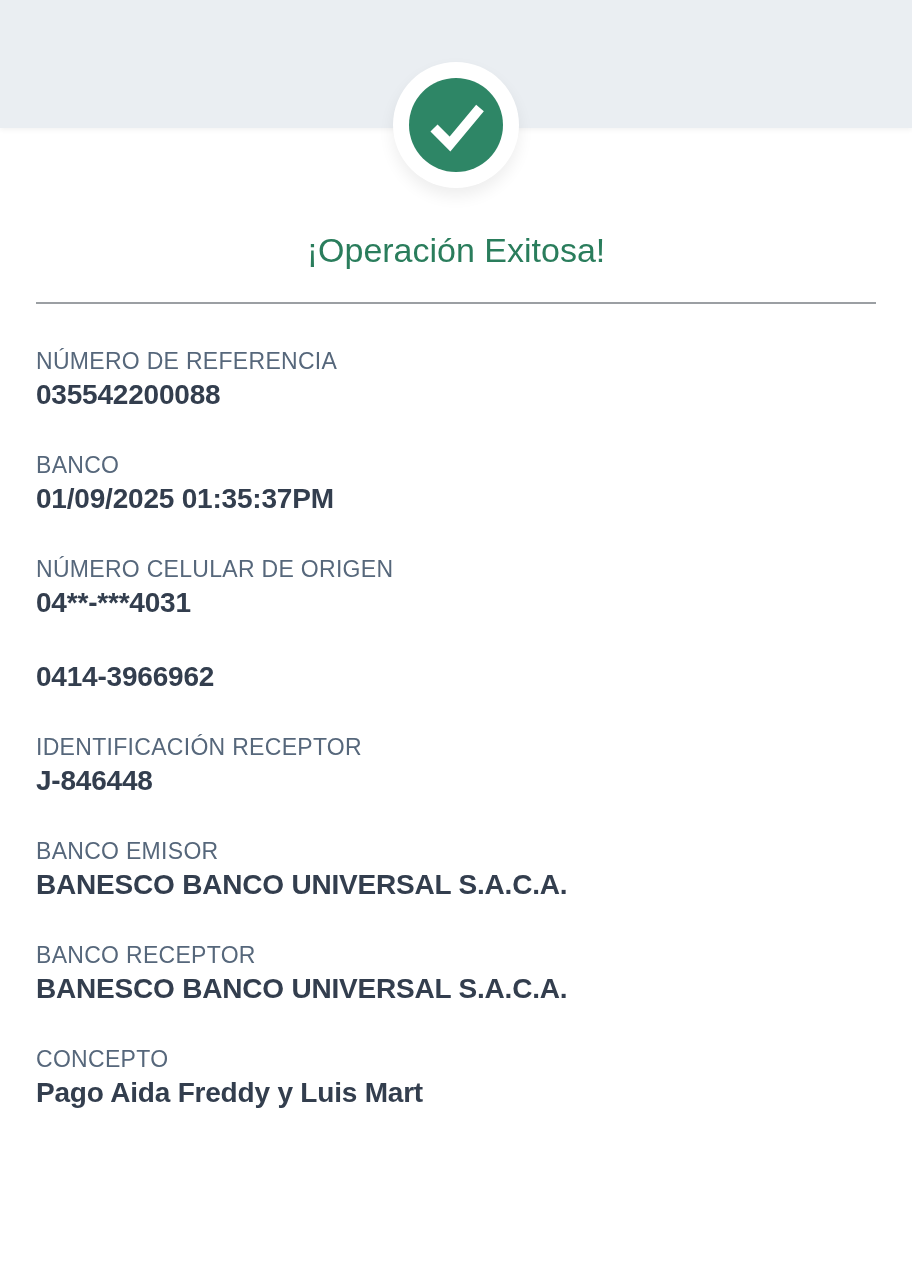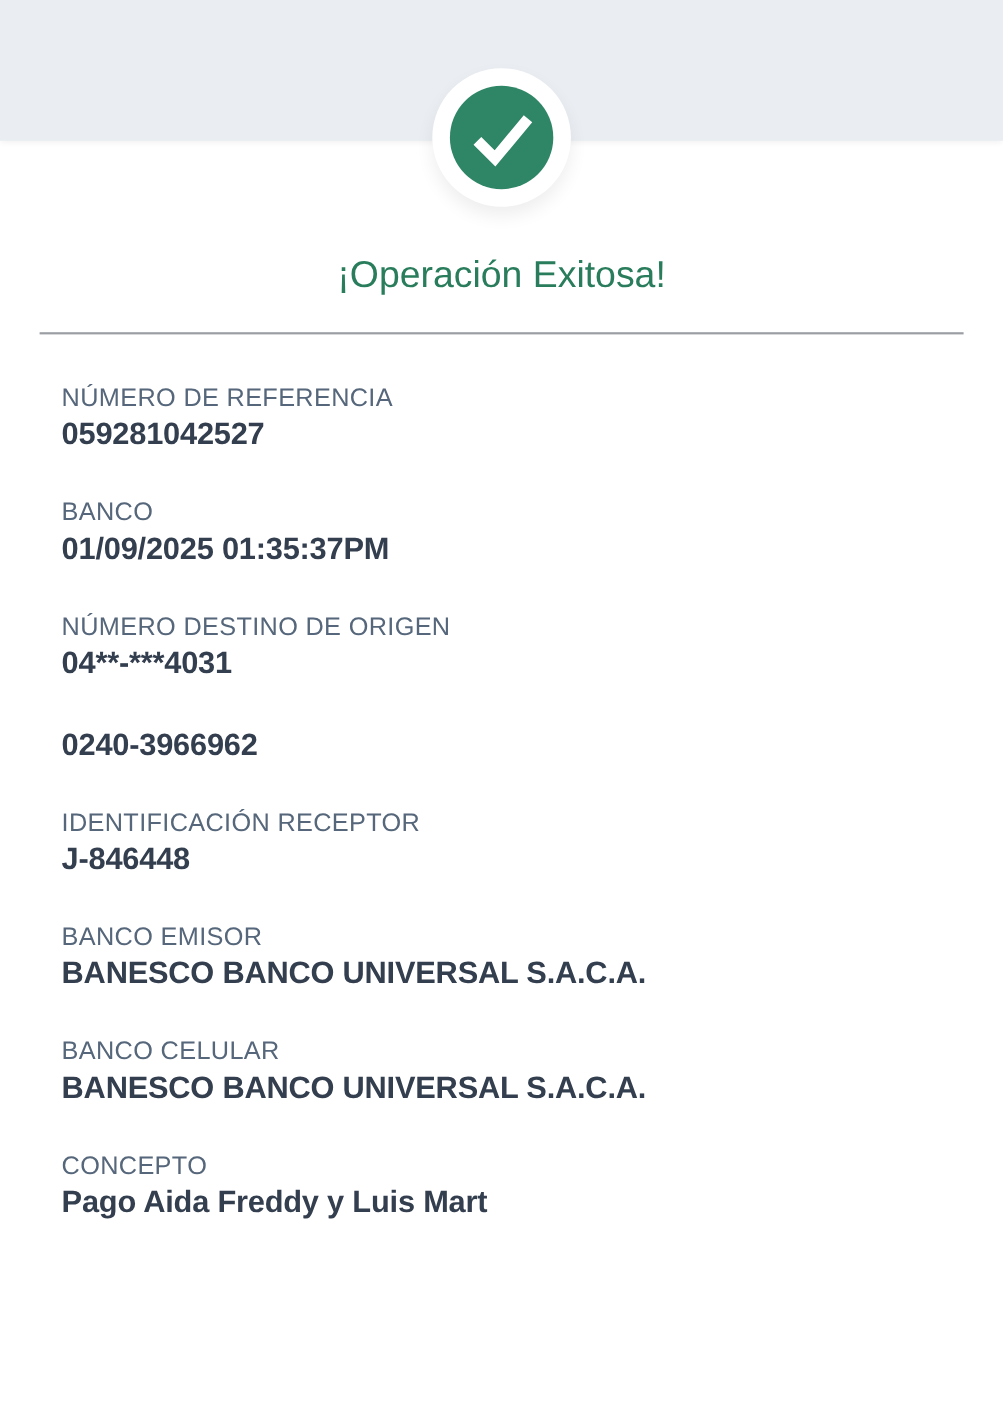--- a/index.html
+++ b/index.html
@@ -53,21 +53,21 @@
     line-height: 1.2;
     font-weight: 400;
   }
 
   .divider {
     border: none;
     border-top: 2px solid var(--divider-gray, #9b9fa3);
     margin: 31px 36px 43px 36px;
   }
 
-  .fields { padding: 0 56px; }
+  .fields { padding: 0 36px; }
 
   .field { margin-bottom: 38px; }
 
   .field-label {
     font-size: 23px;
     line-height: 29px;
     letter-spacing: 0.3px;
     color: var(--label-gray, #56677b);
     font-weight: 400;
   }
@@ -96,49 +96,49 @@
     </div>
   </div>
 
   <h1 class="title">¡Operación Exitosa!</h1>
 
   <hr class="divider">
 
   <div class="fields">
   <div class="field">
     <div class="field-label">NÚMERO DE REFERENCIA</div>
-    <div class="field-value">059281042527</div>
+    <div class="field-value">035542200088</div>
   </div>
 
   <div class="field">
     <div class="field-label">BANCO</div>
     <div class="field-value">01/09/2025 01:35:37PM</div>
   </div>
 
   <div class="field">
-    <div class="field-label">NÚMERO DESTINO DE ORIGEN</div>
+    <div class="field-label">NÚMERO CELULAR DE ORIGEN</div>
     <div class="field-value">04**-***4031</div>
   </div>
 
   <div class="field">
-    <div class="field-value">0240-3966962</div>
+    <div class="field-value">0414-3966962</div>
   </div>
 
   <div class="field">
     <div class="field-label">IDENTIFICACIÓN RECEPTOR</div>
     <div class="field-value">J-846448</div>
   </div>
 
   <div class="field">
     <div class="field-label">BANCO EMISOR</div>
     <div class="field-value">BANESCO BANCO UNIVERSAL S.A.C.A.</div>
   </div>
 
   <div class="field">
-    <div class="field-label">BANCO CELULAR</div>
+    <div class="field-label">BANCO RECEPTOR</div>
     <div class="field-value">BANESCO BANCO UNIVERSAL S.A.C.A.</div>
   </div>
 
 
   <div class="field">
     <div class="field-label">CONCEPTO</div>
     <div class="field-value">Pago Aida Freddy y Luis Mart</div>
   </div>
 </div>
 

